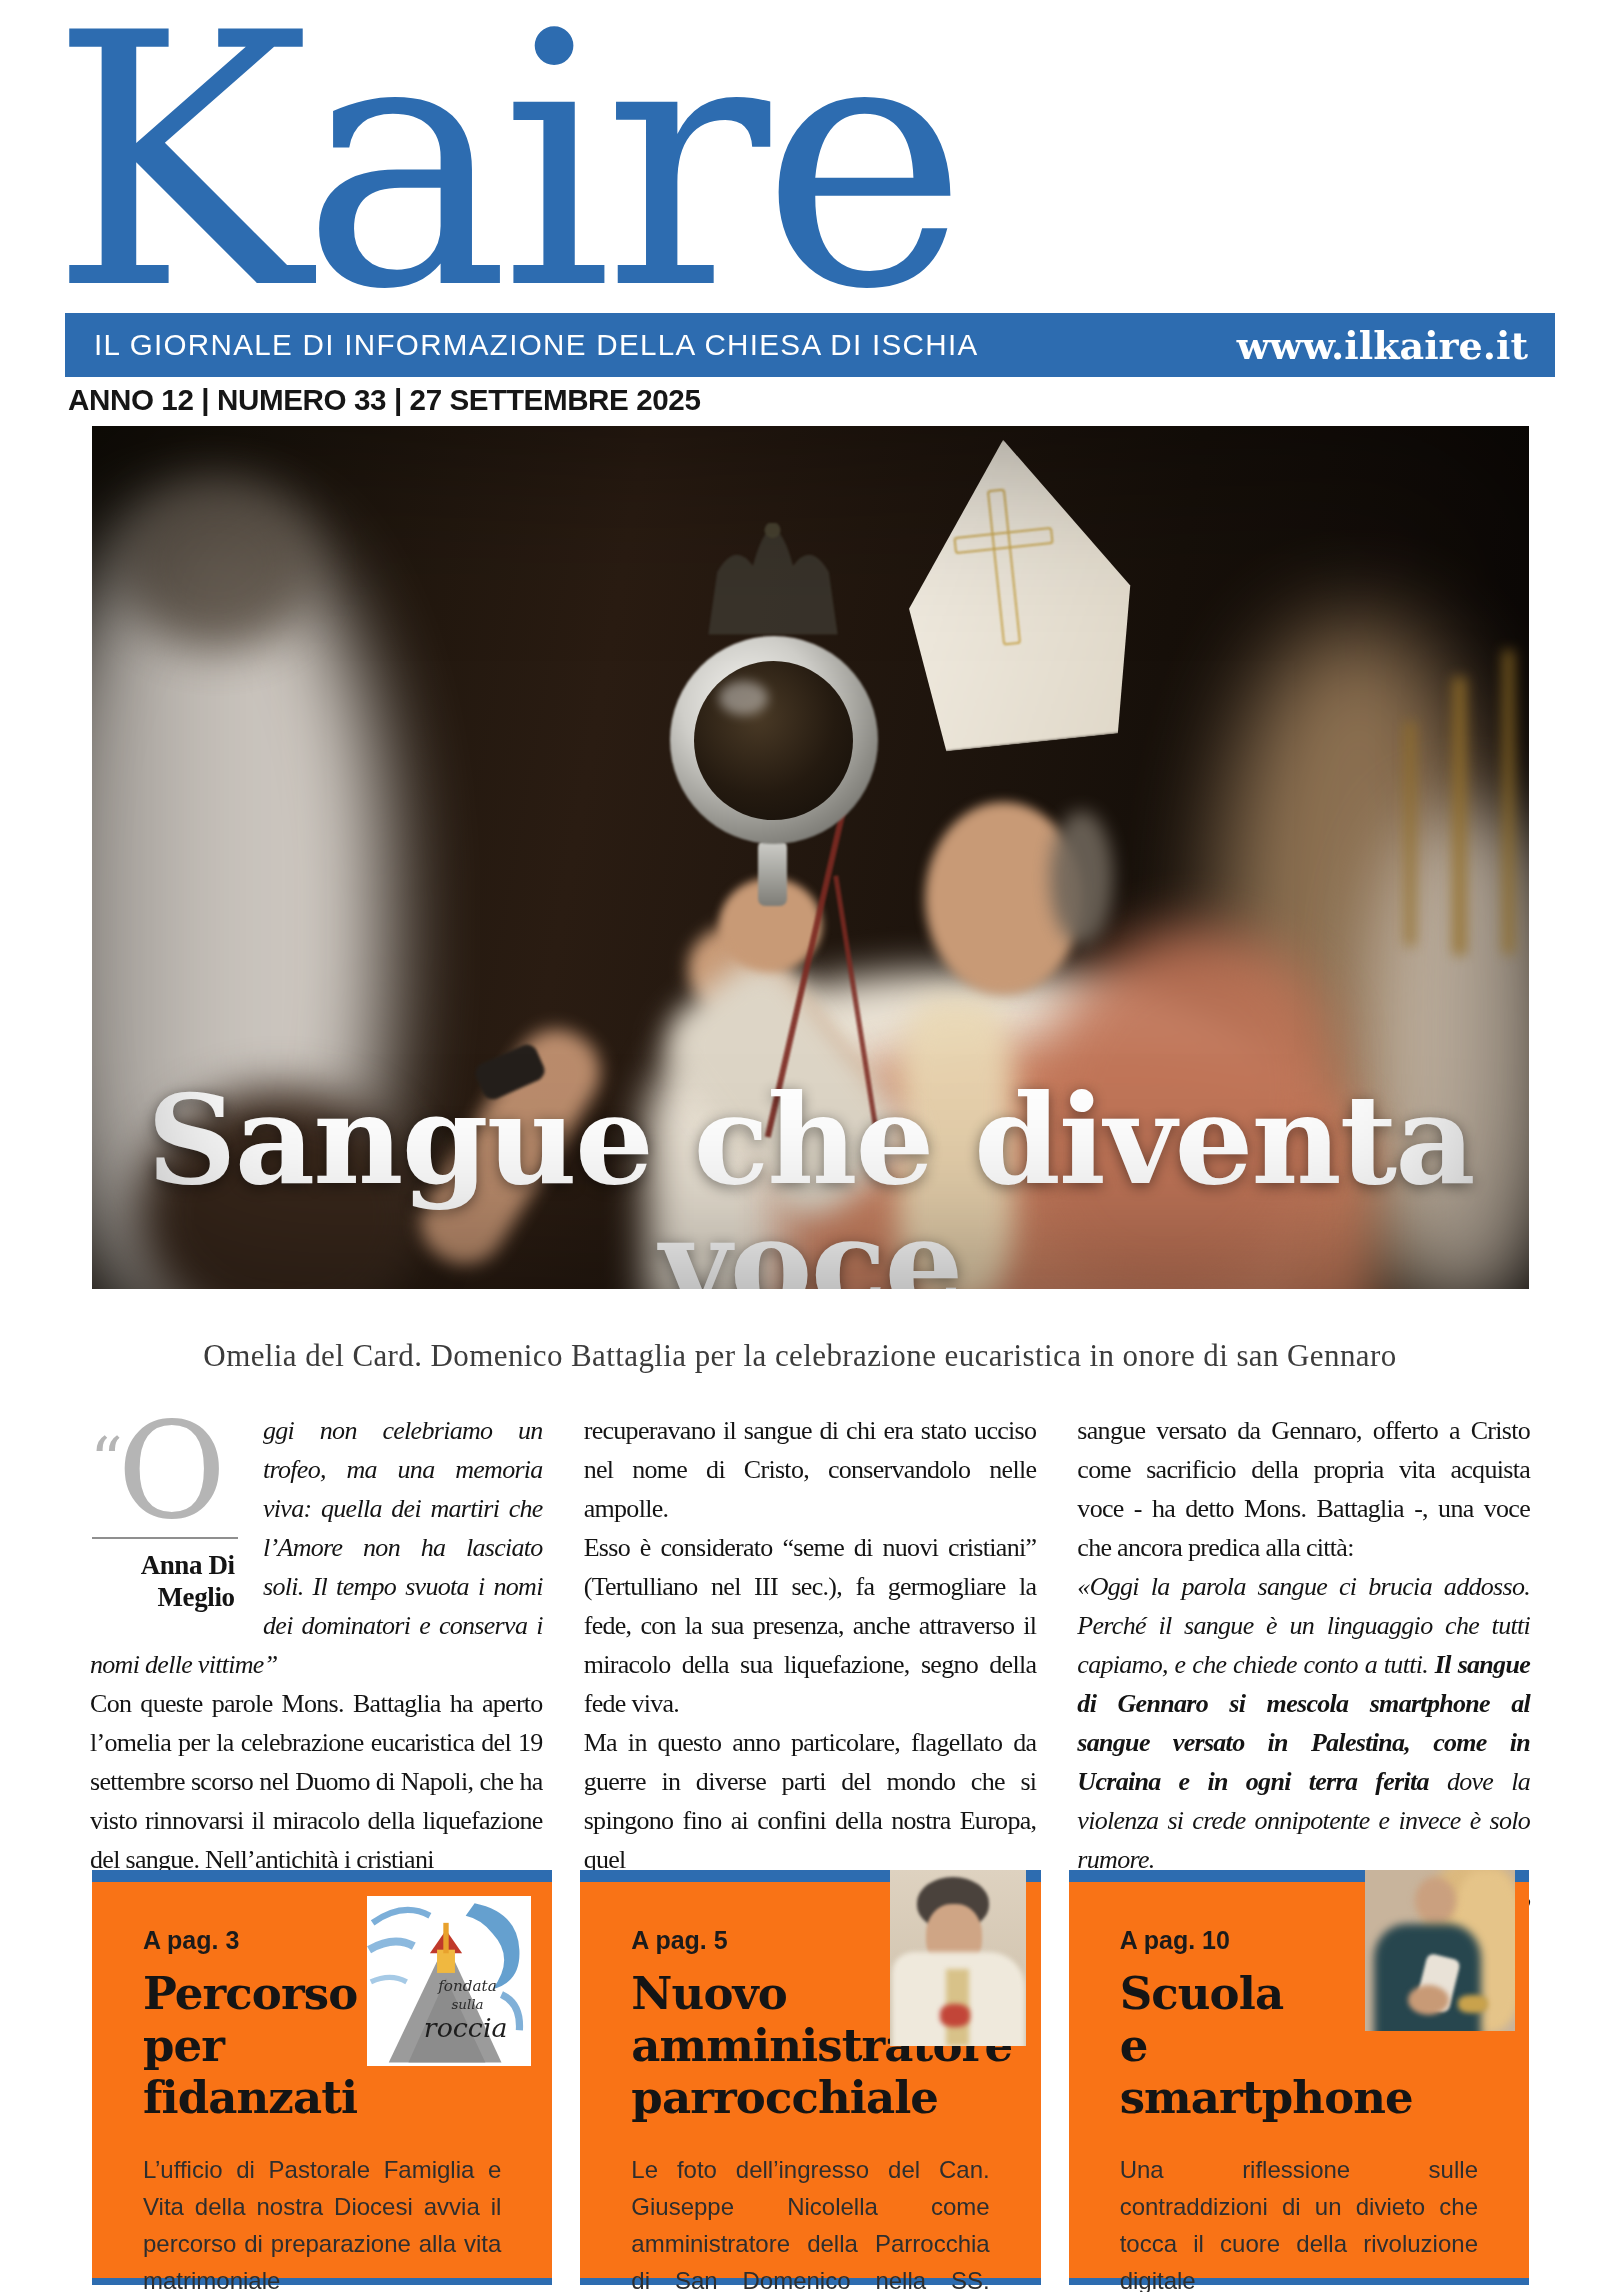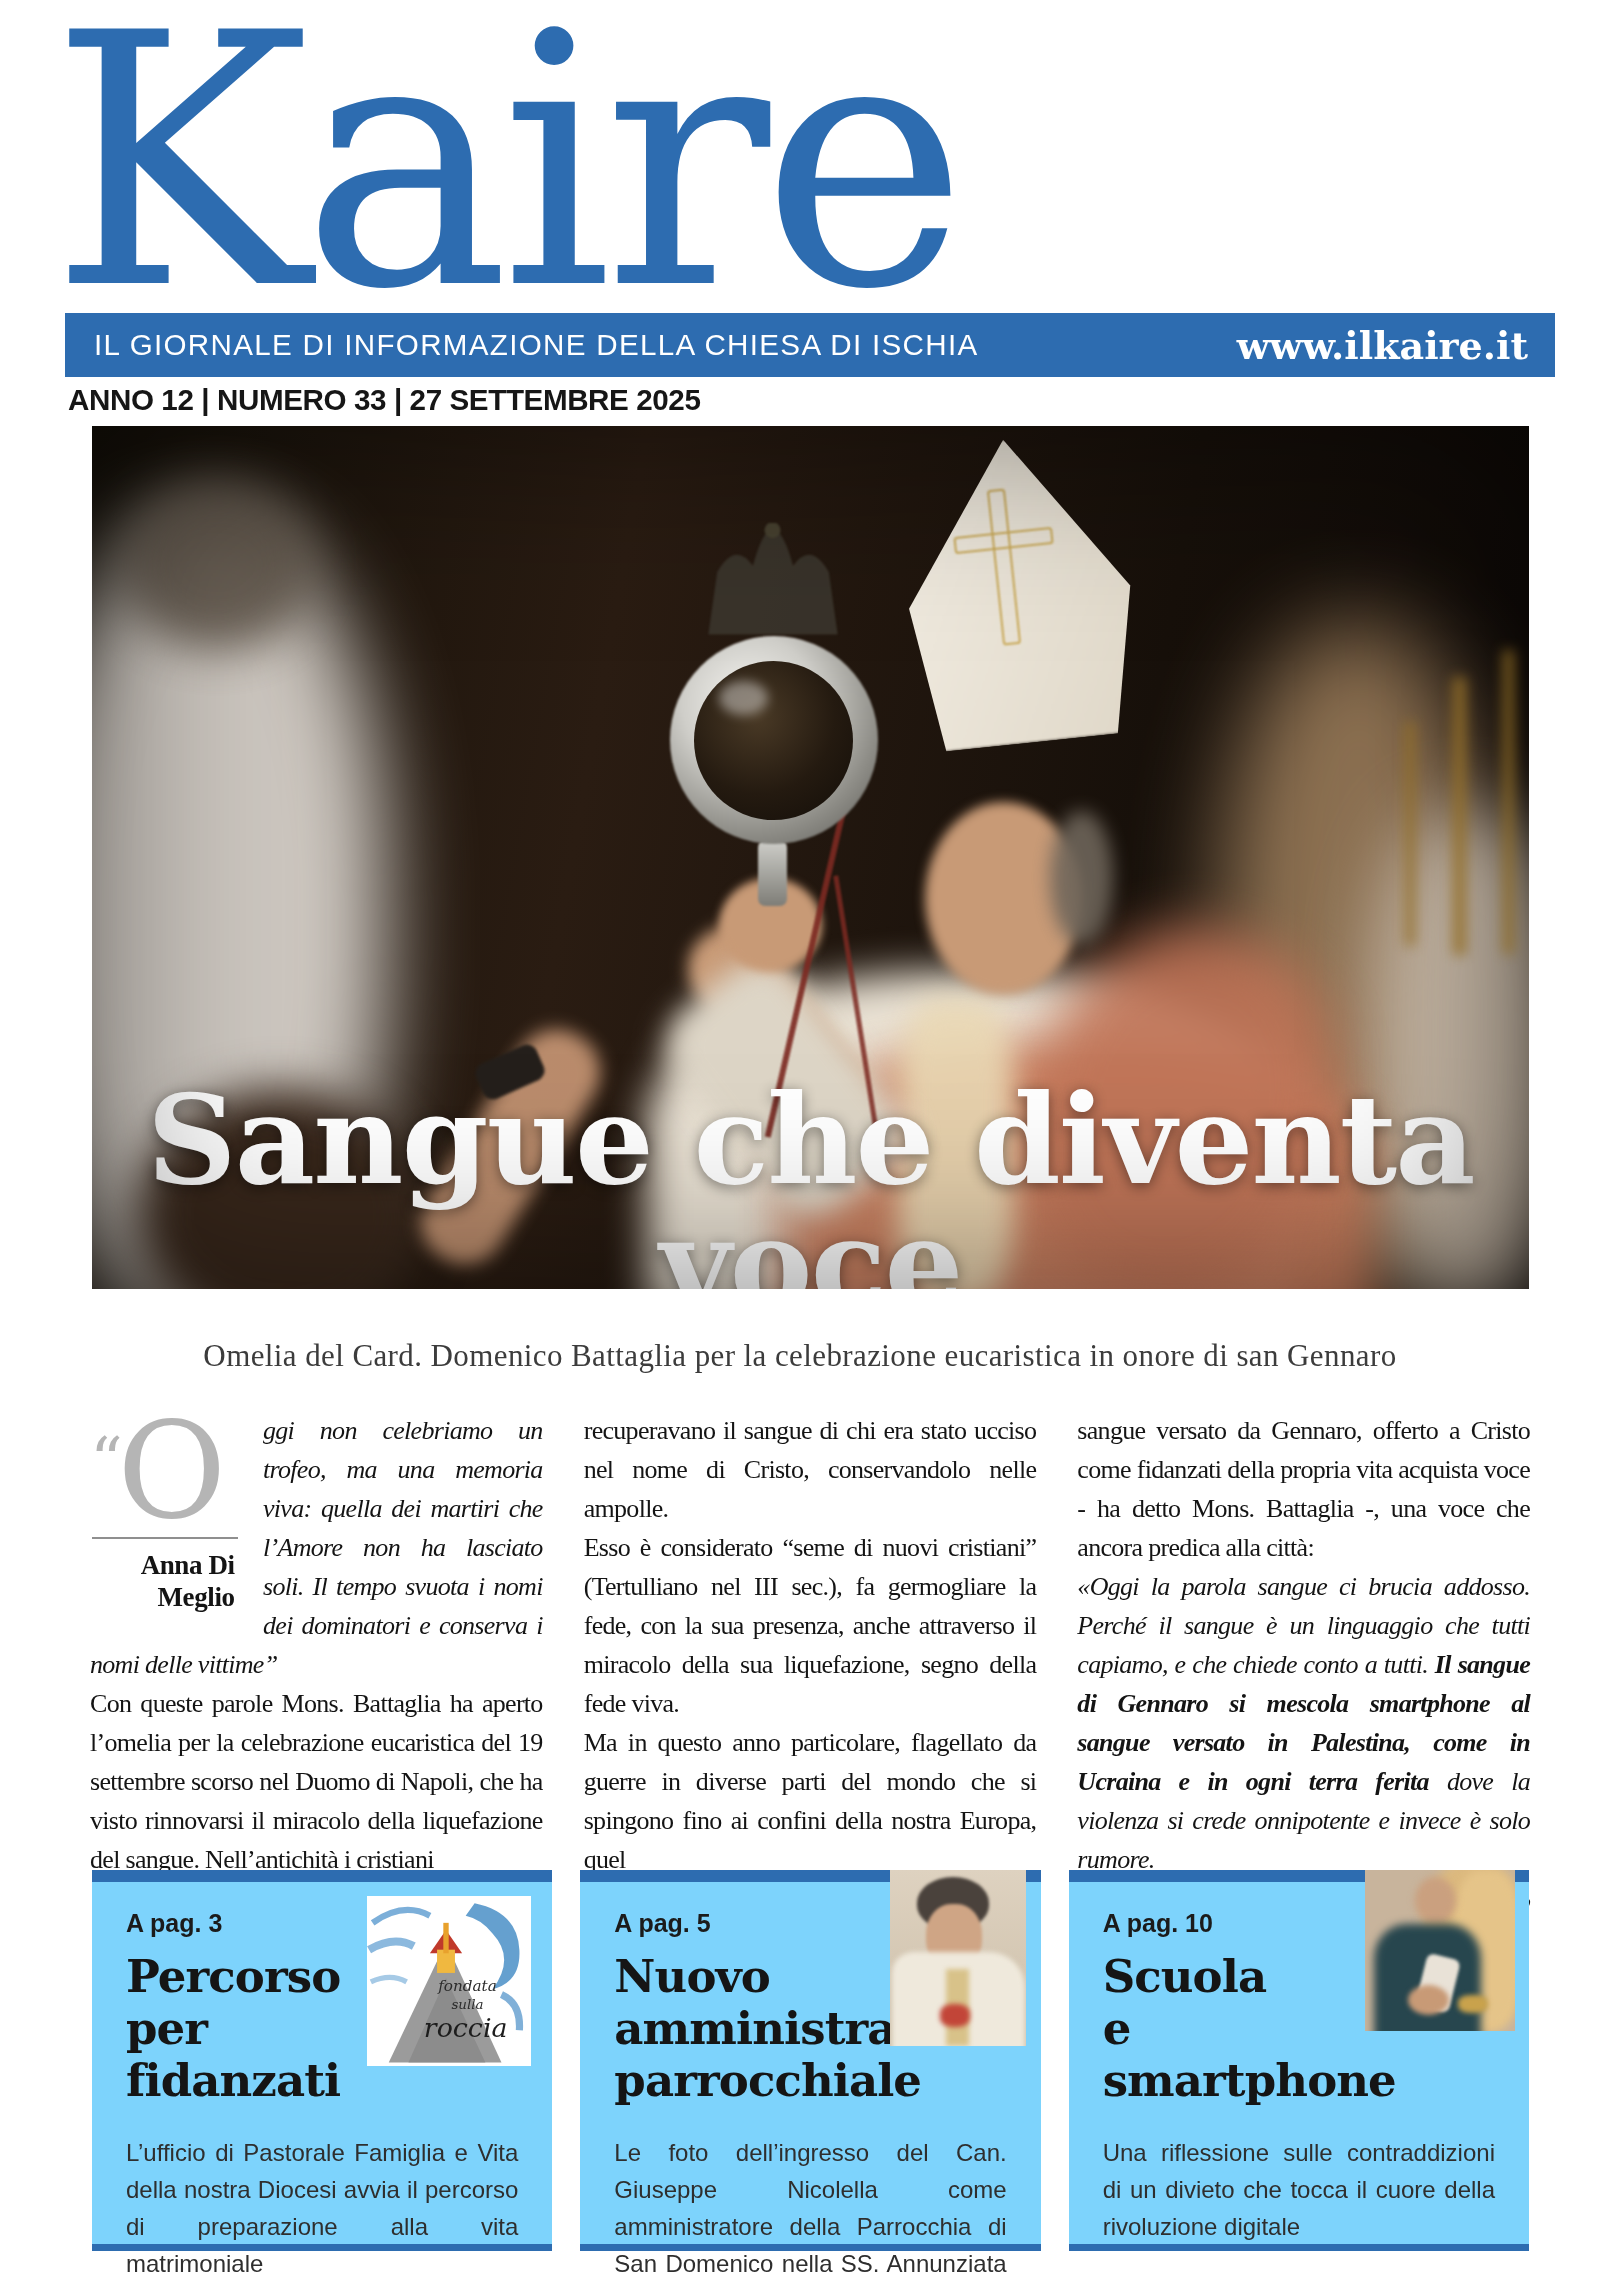--- a/index.html
+++ b/index.html
@@ -42,23 +42,23 @@
   #authorbox{float:left;width:150px;margin:3.6px 23px 5.4px 0;text-align:center;}
   #bigquote{font-family:"DejaVu Serif",serif;color:#b5b5b5;line-height:.85;text-align:left;}
   #bigquote .qm{font-size:64px;vertical-align:34px;letter-spacing:-5.4px;}
   #bigquote .oo{font-size:133px;}
   #authorrule{border:none;border-top:2.7px solid #8f8f8f;margin:9px 1.8px 10.7px 1.8px;}
   #authorname{font-weight:700;font-size:27px;line-height:32px;letter-spacing:-0.4px;text-align:right;padding-right:5.4px;}
   .continua{text-align:right;font-style:italic;font-size:27px;margin-top:9px;}
 
   
   #teasers{top:1870px;left:92px;width:1437px;display:flex;gap:28px;}
-  .tbox{flex:1;position:relative;background:#7dd3fc;border-top:12.5px solid #2d6cb0;
+  .tbox{flex:1;position:relative;background:#f97316;border-top:12.5px solid #2d6cb0;
         border-bottom:7.2px solid #2d6cb0;height:362px;box-sizing:content-box;
-        padding:0;overflow:visible;}
+        padding:17px;overflow:visible;}
   .tpage{font-family:"Liberation Sans",sans-serif;font-weight:700;font-size:25px;color:#1b1b1b;
          margin:27px 0 0 34px;}
   .ttitle{font-family:"DejaVu Serif",serif;font-weight:700;font-size:45px;line-height:52px;
           color:#151515;margin:12.5px 0 0 34px;max-width:62%;letter-spacing:-0.9px;}
   .tbody{font-family:"Liberation Sans",sans-serif;font-size:24px;line-height:37px;color:#2e2e2e;
          text-align:justify;margin:27px 34px 0 34px;}
   .tart{position:absolute;overflow:hidden;}
   .tart .s{position:absolute;}
 
   
@@ -140,21 +140,21 @@
   </div>
 
   <div class="col">
     <p>recuperavano il sangue di chi era stato ucciso nel nome di Cristo, conservandolo nelle ampolle.</p>
     <p>Esso è considerato “seme di nuovi cristiani” (Tertulliano nel III sec.), fa germogliare la fede, con la sua presenza, anche attraverso il miracolo della sua liquefazione, segno della fede viva.</p>
     <p>Ma in questo anno particolare, flagellato da guerre in diverse parti del mondo che si spingono fino ai confini della nostra Europa, quel</p>
   </div>
 
   <div class="col">
     <p>
-      <span>sangue versato da Gennaro, offerto a Cristo come fidanzati della propria vita acquista voce - ha detto Mons. Battaglia -, una voce che ancora predica alla città:</span><br>
+      <span>sangue versato da Gennaro, offerto a Cristo come sacrificio della propria vita acquista voce - ha detto Mons. Battaglia -, una voce che ancora predica alla città:</span><br>
       <span class="ital">«Oggi la parola sangue ci brucia addosso. Perché il sangue è un linguaggio che tutti capiamo, e che chiede conto a tutti. </span><span class="bold-ital">Il sangue di Gennaro si mescola smartphone al sangue versato in Palestina, come in Ucraina e in ogni terra ferita </span><span class="ital">dove la violenza si crede onnipotente e invece è solo rumore.</span>
     </p>
     <div class="continua">Continua a pag. 2</div>
   </div>
 </div>
 
 <div class="abs" id="teasers">
 
   <div class="tbox">
     <div class="tpage">A pag. 3</div>

